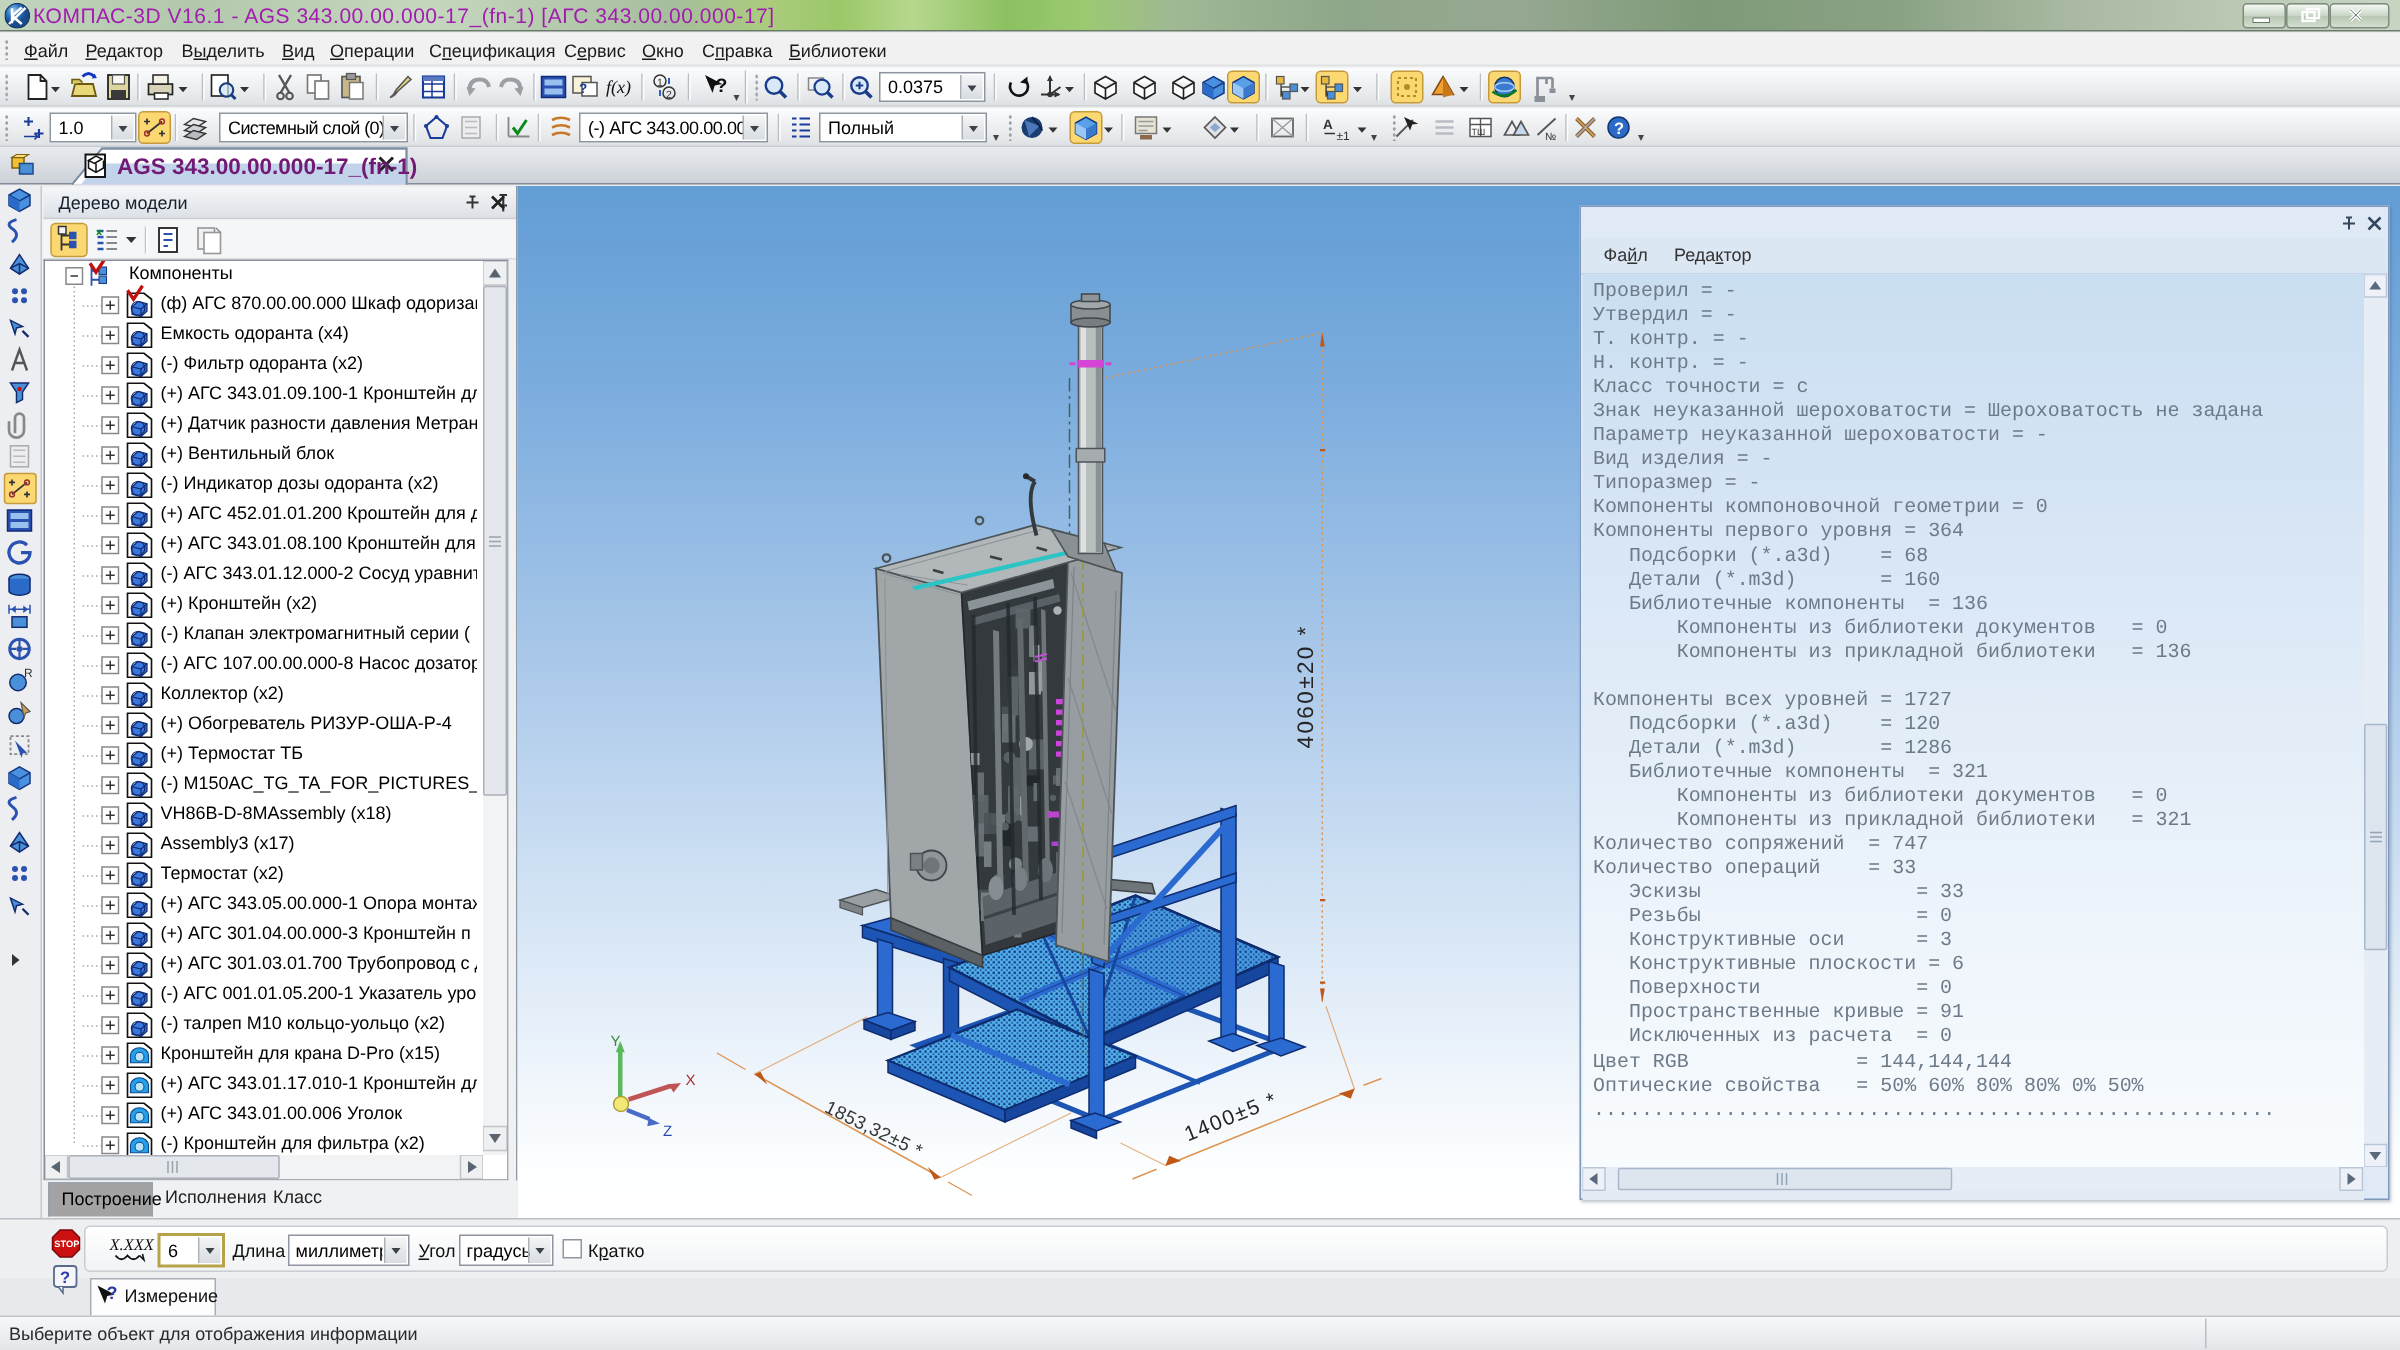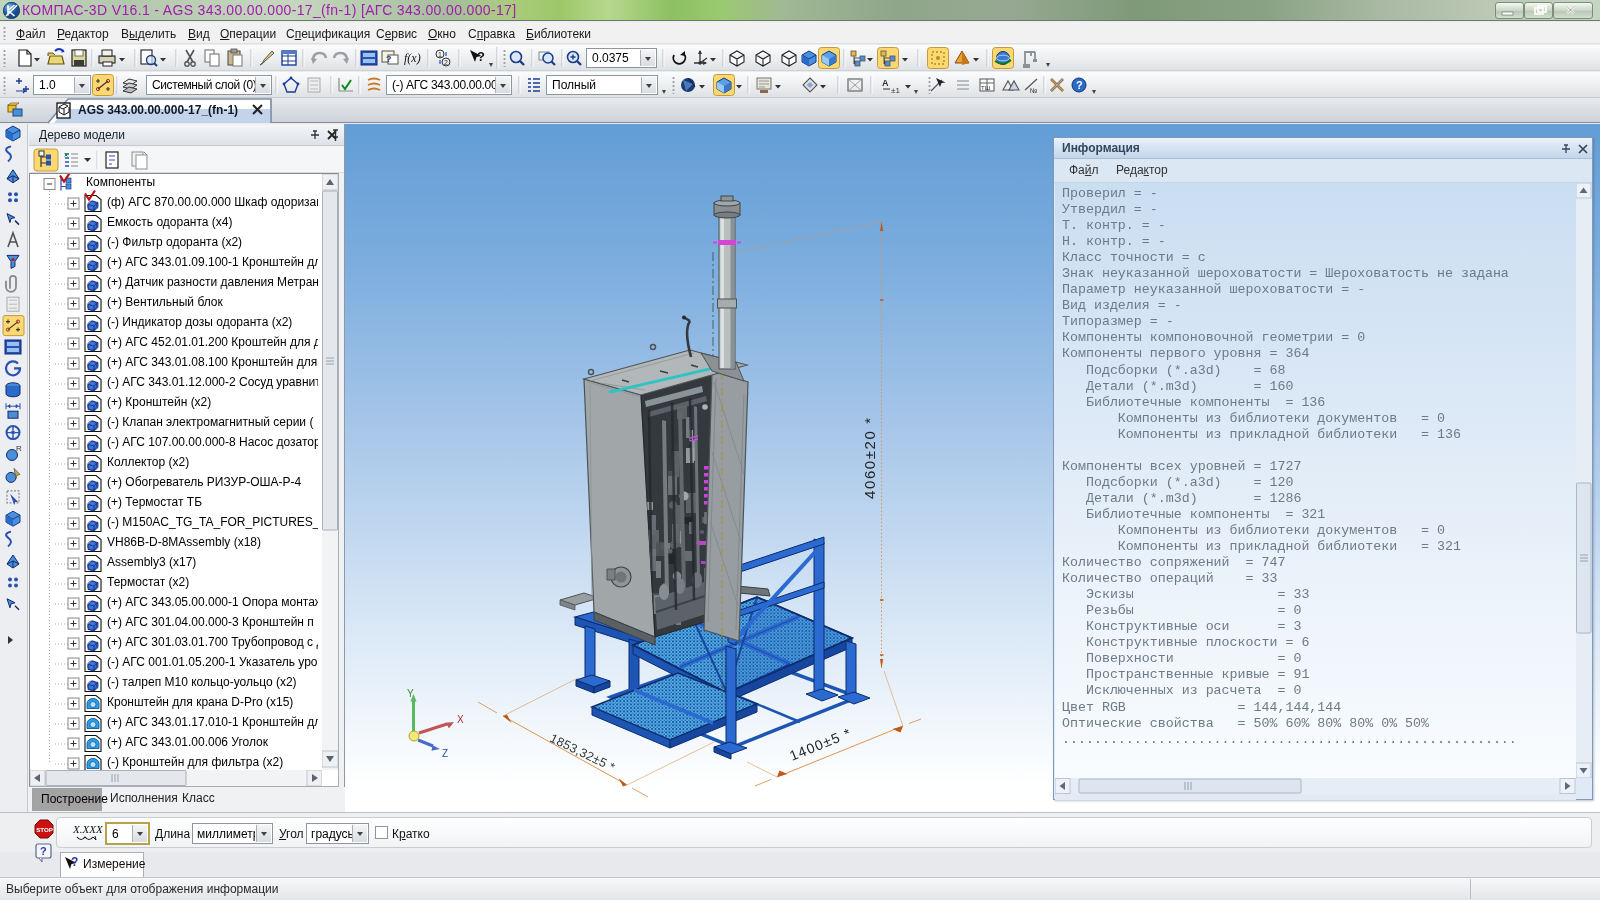--- a/index.html
+++ b/index.html
@@ -437,21 +437,21 @@
     </g>
 <path d="M48,25 L68,1 L271,1 L271,25" fill="#ffffff" stroke="#7e8ea4" stroke-width="1.2"></path>
 <path d="M54,25 L65,11 L270,11 L270,25" fill="#c3d3ea"></path>
 <path d="M48,25 L68,1 L271,1 L271,25" fill="none" stroke="#7e8ea4" stroke-width="1.2"></path>
 <g transform="translate(57,5)">
       <rect x="0" y="0" width="13" height="15" fill="#fff" stroke="#111" stroke-width="1.3"></rect>
       <path d="M2,4 l5,-3 4,2 -5,3 z M2,4 l0,5 5,3 5,-3 0,-5 M7,6 v6" fill="none" stroke="#111" stroke-width="1"></path>
     </g>
 <path d="M253,7 l9,9 M262,7 l-9,9" stroke="#222" stroke-width="2"></path>
 </svg>
-<div class="abs" style="left:78px;top:103px;font-size:12px;font-weight:bold;color:#0f172a">AGS 343.00.00.000-17_(fn-1)</div>
+<div class="abs" style="left:78px;top:103px;font-size:15px;font-weight:bold;color:#701a75">AGS 343.00.00.000-17_(fn-1)</div>
 <div id="leftstrip" class="abs"></div>
 <svg class="abs" style="left:0;top:124px" width="28" height="688" viewBox="0 0 28 688">
     <g transform="translate(13,9.0)">
       <path d="M-7,-3 L0,-7 L7,-3 L7,4 L0,8 L-7,4 z" fill="#4a90e0" stroke="#143a80" stroke-width="1"></path>
       <path d="M-7,-3 L0,1 L7,-3" fill="none" stroke="#143a80" stroke-width="1"></path>
       <path d="M-7,-3 L0,1 L0,8 L-7,4 z" fill="#2a6ac8"></path>
     </g>
     <g transform="translate(13,30.4)">
       <path d="M-5,7 q6,-5 0,-9 q-5,-4 3,-6" fill="none" stroke="#2a52b0" stroke-width="2"></path>
     </g>
@@ -1099,23 +1099,20 @@
       <path d="M454,722 l-8.5,0.8 3.5,5.5 z" fill="#c05555"></path>
       <path d="M418,740 L433,746" stroke="#4a6ac8" stroke-width="3"></path>
       <path d="M440,749 l-7.5,-3.8 -1,5.6 z" fill="#4a6ac8"></path>
       <circle cx="414" cy="736" r="5" fill="#f2e878" stroke="#b0a030" stroke-width="1"></circle>
       <text x="407" y="697" font-size="10" fill="#3a8a3a">Y</text>
       <text x="457" y="723" font-size="10" fill="#a03030">X</text>
       <text x="442" y="757" font-size="10" fill="#2a4aa8">Z</text>
     </g>
   </svg>
 <div id="infopanel" class="abs">
-<div id="infotitle" class="abs">
-      <span style="position:absolute;left:8px;top:3px">Информация</span>
-    </div>
 <svg class="abs" style="left:505px;top:4px" width="14" height="14" viewBox="0 0 14 14">
       <path d="M3,7 h8 M7,3 v4 M5,3 h4 M7,11 v-4" stroke="#33475f" stroke-width="1.3"></path>
     </svg>
 <svg class="abs" style="left:522px;top:4px" width="14" height="14" viewBox="0 0 14 14">
       <path d="M3,3 l8,8 M11,3 l-8,8" stroke="#33475f" stroke-width="1.7"></path>
     </svg>
 <div id="infomenu" class="abs">
       <span style="position:absolute;left:15px;top:4px">Фа<u>й</u>л</span>
       <span style="position:absolute;left:62px;top:4px">Реда<u>к</u>тор</span>
     </div>

